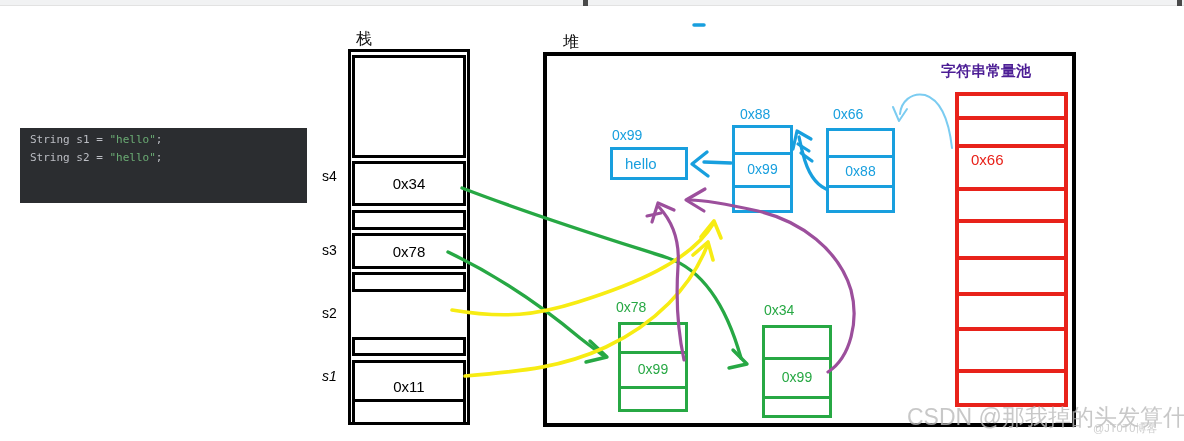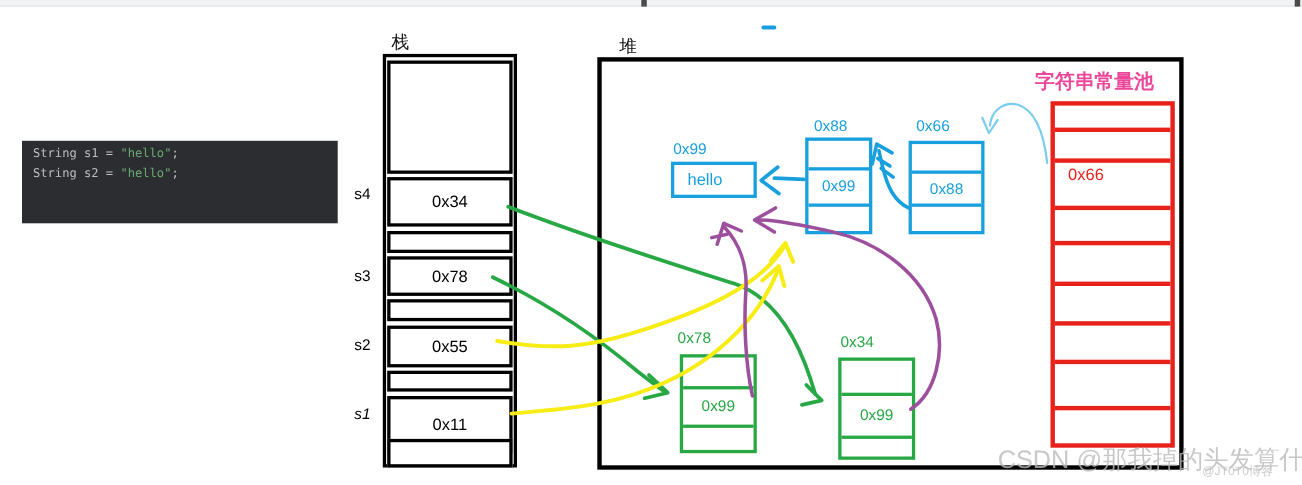--- a/index.html
+++ b/index.html
@@ -53,22 +53,22 @@
   .green .hdiv { background:#27a844; }
   .hval { position:absolute; left:0; right:0; text-align:center; font-size:14px; }
   .cyan  .hval { color:#189fde; }
   .green .hval { color:#27a844; }
   .addr-label { position:absolute; font-size:14px; }
   .addr-cyan  { color:#189fde; }
   .addr-green { color:#27a844; }
   .hello-text { position:absolute; left:12px; top:5px; font-size:15px; color:#189fde; }
 
   
-  .pool-title { position:absolute; left:941px; top:62px; font-size:18px;
-                font-weight:bold; color:#ec4899; }
+  .pool-title { position:absolute; left:941px; top:62px; font-size:15px;
+                font-weight:bold; color:#4c1d95; }
   .pool-box { position:absolute; left:955px; top:92px; width:113px; height:315px;
               border:4px solid #e8221a; }
   .pool-div { position:absolute; left:0; right:0; height:4px; background:#e8221a; }
   .pool-entry { position:absolute; left:12px; top:55px; font-size:15px; color:#e8221a; }
 
   
   .arrows { position:absolute; left:0; top:0; width:1184px; height:441px;
             pointer-events:none; }
   .arrows * { fill:none; stroke-linecap:round; stroke-linejoin:round; }
 
@@ -97,23 +97,20 @@
   <div class="stack-outer">
     <div class="scell" style="top:3px;   height:103px;"></div>
     <div class="scell" style="top:109px; height:45px;">
         <span>0x34</span>
       </div>
     <div class="scell" style="top:158px; height:20px;"></div>
     <div class="scell" style="top:181px; height:36px;">
         <span>0x78</span>
       </div>
     <div class="scell" style="top:220px; height:20px;"></div>
-    <div class="scell" style="top:244px; height:38px;">
-        <span>0x55</span>
-      </div>
     <div class="scell" style="top:285px; height:19px;"></div>
     <div class="scell" style="top:308px; height:52px;">
         <span>0x11</span>
       </div>
     <div class="scell" style="top:347px; height:26px;"></div>
   </div>
   <span class="slot-label" style="left:322px; top:168px;">s4</span>
   <span class="slot-label" style="left:322px; top:242px;">s3</span>
   <span class="slot-label" style="left:322px; top:305px;">s2</span>
   <span class="slot-label" style="left:322px; top:368px;font-style:italic;">s1</span>

